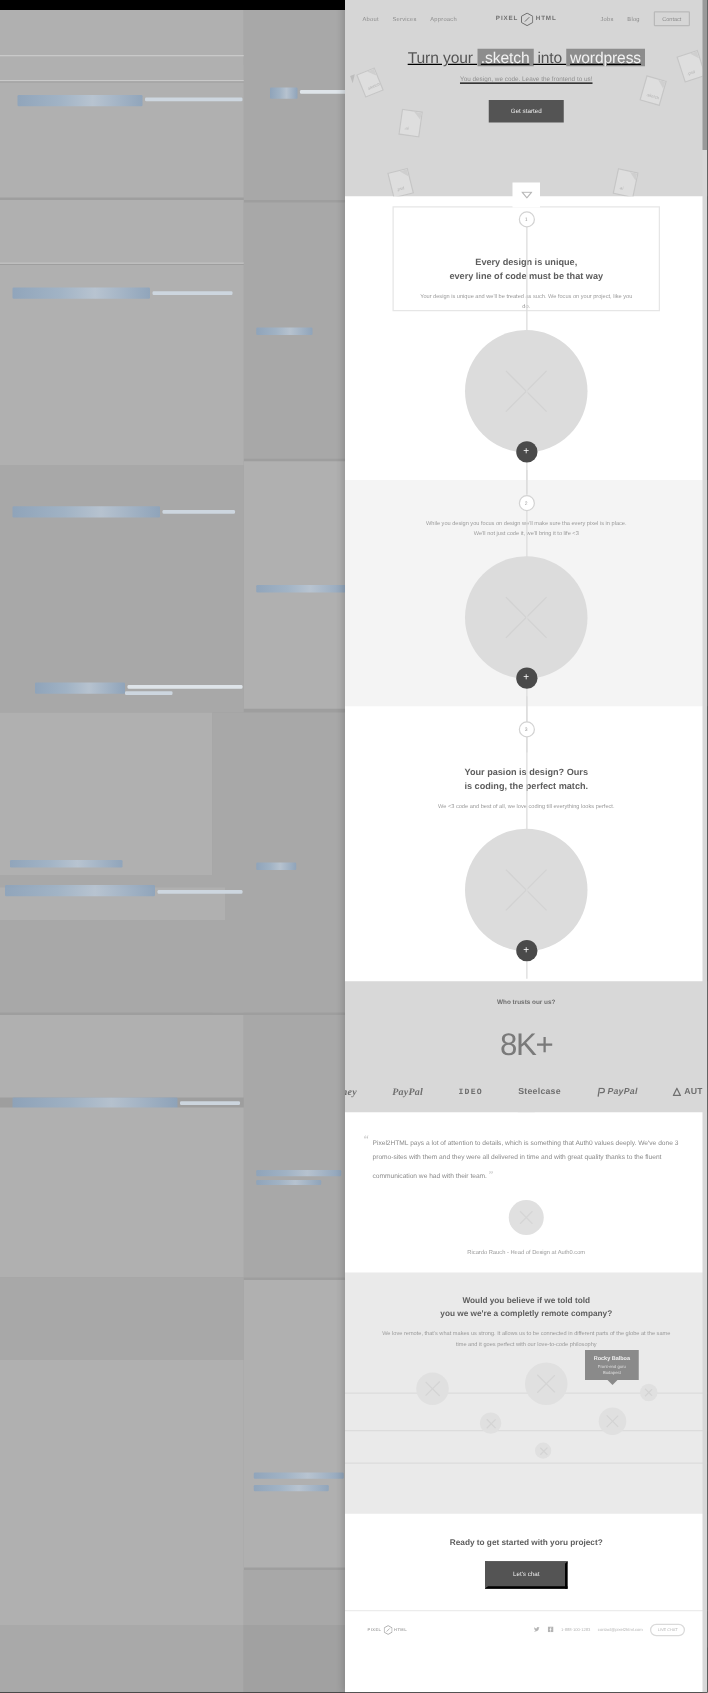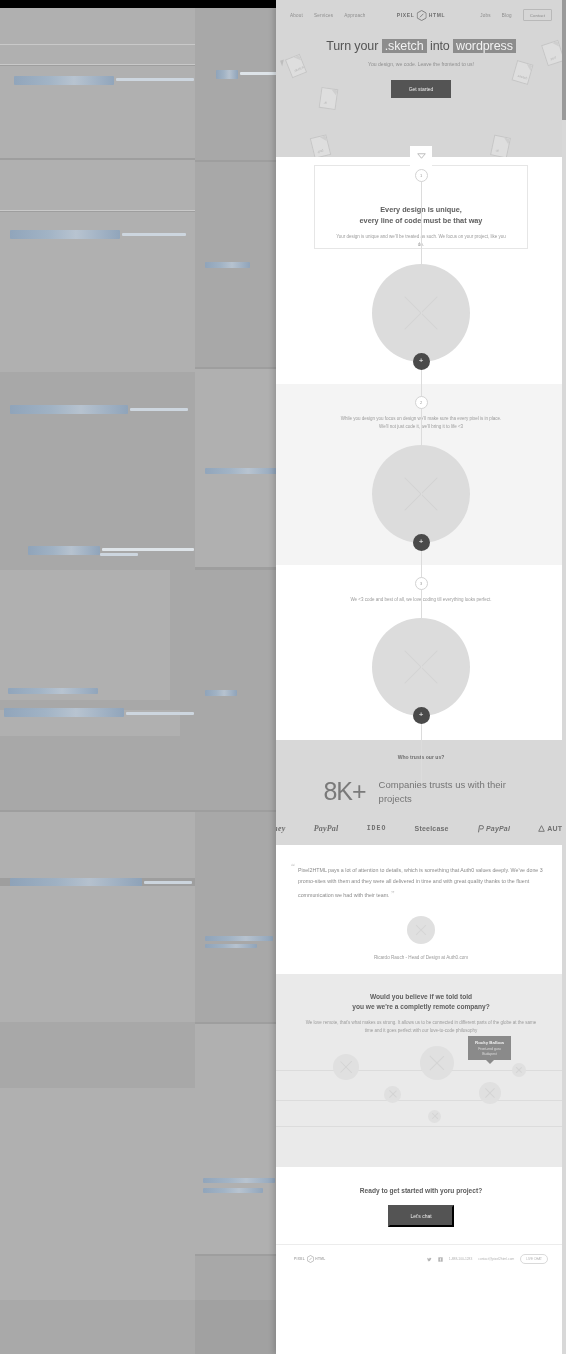--- a/index.html
+++ b/index.html
@@ -37,21 +37,21 @@
   .hero { position: relative; background: #d6d6d6; height: 157px; overflow: hidden; }
   .nav { display:flex; align-items:center; height: 30px; padding: 0 14px; position:relative; z-index:5; }
   .nav-left { display:flex; gap:11px; }
   .nav-right { display:flex; gap:11px; align-items:center; margin-left:auto; }
   .nav a { font-size:4.6px; color:#8d8d8d; letter-spacing:.2px; text-decoration:none; }
   .logo { position:absolute; left:50%; transform:translateX(-50%); display:flex; align-items:center; gap:2px; }
   .logo-txt { font-size:5px; font-weight:bold; color:#6f6f6f; letter-spacing:.7px; }
   .hexmark { width:10px; height:11px; display:block; }
   .btn-contact { font-size:4.4px; color:#8d8d8d; border:1px solid #b9b9b9; padding:2.5px 6px; border-radius:1px; }
 
-  .hero-body { text-align:center; padding-top:9px; position:relative; z-index:4; }
+  .hero-body { text-align:center; padding-top:9px; position:relative; z-index:4;text-decoration:underline; }
   h1.hero-title { font-size:12.5px; font-weight:400; color:#555; letter-spacing:-.1px; }
   h1.hero-title .chip { background:#8d8d8d; color:#f2f2f2; padding:0 3px; }
   .hero-sub { font-size:5.1px; color:#8f8f8f; line-height:1.85; margin-top:7px; }
   .btn-started { display:inline-block; margin-top:11px; background:#545454; color:#ededed;
                  font-size:5px; padding:6px 18px; border:none; }
 
   
   .paper { position:absolute; background:#dedede; border:1px solid #c6c6c6; }
   .paper span { position:absolute; bottom:3px; left:3px; font-size:3.4px; color:#b4b4b4; }
   .paper .fold { position:absolute; top:0; right:0; width:6px; height:6px;
@@ -286,30 +286,33 @@
       <div class="step-rail" style="top:-8px;height:226px;"></div>
       <div class="step-num">2</div>
       <div class="step-sub" style="padding:0 62px;">While you design you focus on design we'll make sure tha every pixel is in place. We'll not just code it, we'll bring it to life &lt;3</div>
       <div class="step-circle"></div>
       <div class="plus-btn">+</div>
     </section>
 
     <section class="step" style="padding-top:12px;padding-bottom:16px;">
       <div class="step-rail" style="top:-8px;height:226px;"></div>
       <div class="step-num">3</div>
+      <h2 class="step-title">
+        <span>Your pasion is design? Ours</span><br>
+        <span>is coding, the perfect match.</span>
+      </h2>
       <div class="step-sub" style="padding:0 62px;">We &lt;3 code and best of all, we love coding till everything looks perfect.</div>
       <div class="step-circle"></div>
       <div class="plus-btn">+</div>
     </section>
 
     <section class="trust">
       <div class="trust-kicker">Who trusts our us?</div>
       <div class="trust-row">
         <div class="trust-big">8K+</div>
-        <div class="trust-copy">Companies trusts us with their projects</div>
       </div>
       <div class="logos">
         <div class="logo-item script" style="margin-left:-8px;">sney</div>
         <div class="logo-item script">PayPal</div>
         <div class="logo-item ideo">IDEO</div>
         <div class="logo-item">Steelcase</div>
         <div class="logo-item pay">
           <svg width="7" height="8" viewBox="0 0 10 12">
             <path d="M2 11 L3.5 1 H7 a2.4 2.4 0 0 1 0 5 H4" fill="none" stroke="#6f6f6f" stroke-width="1.5"></path>
           </svg>

